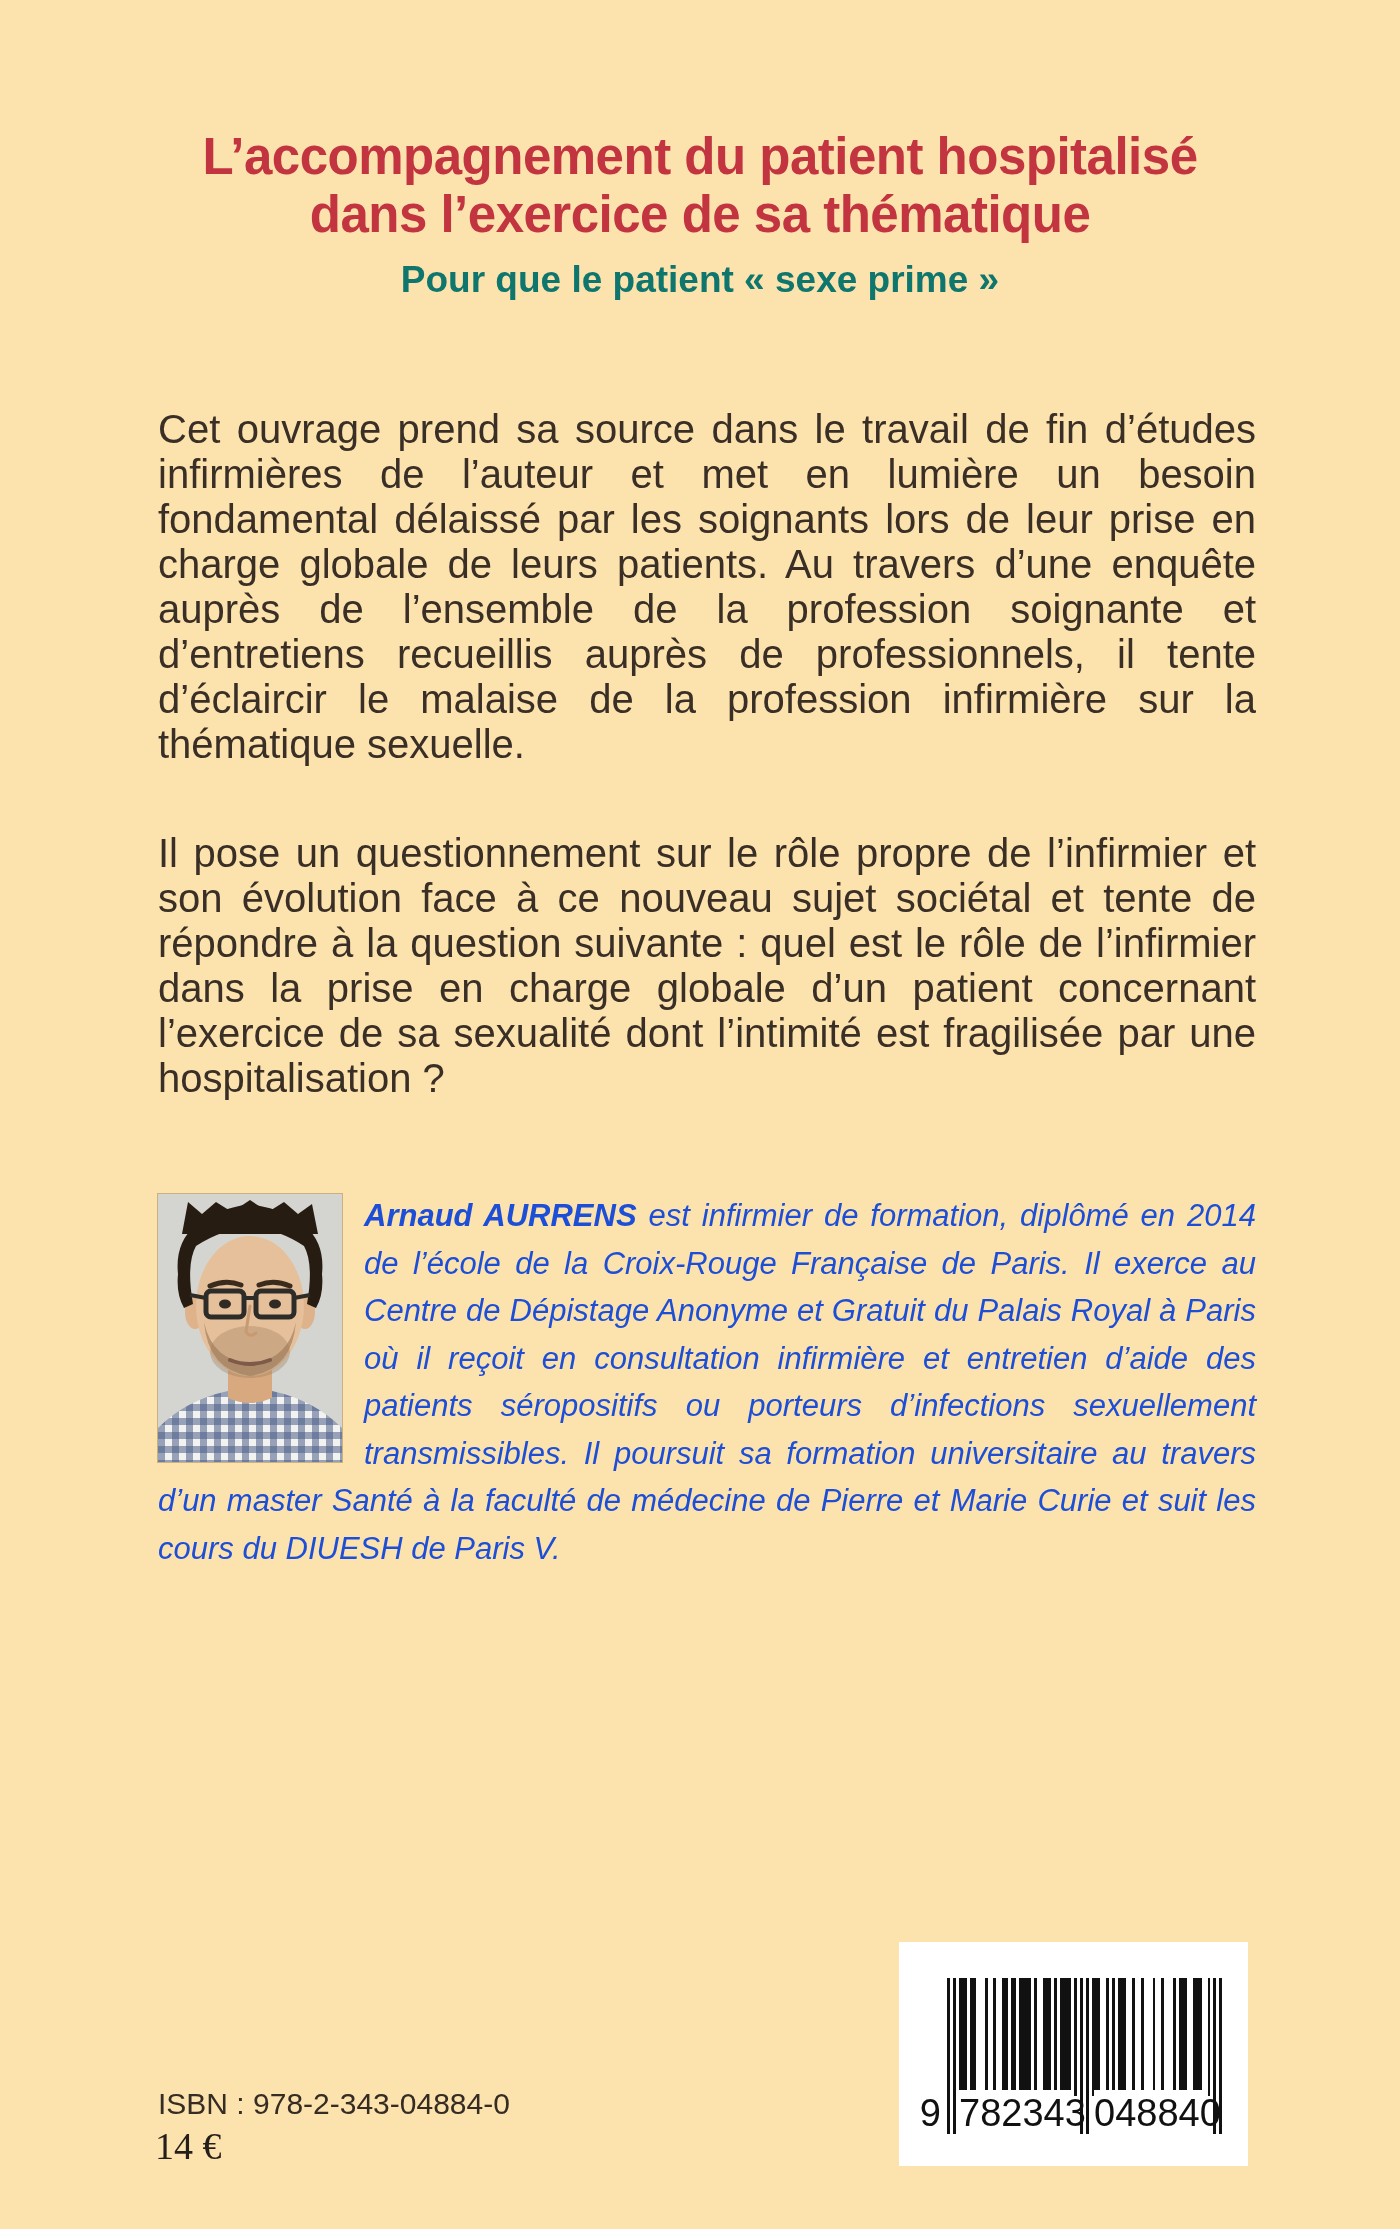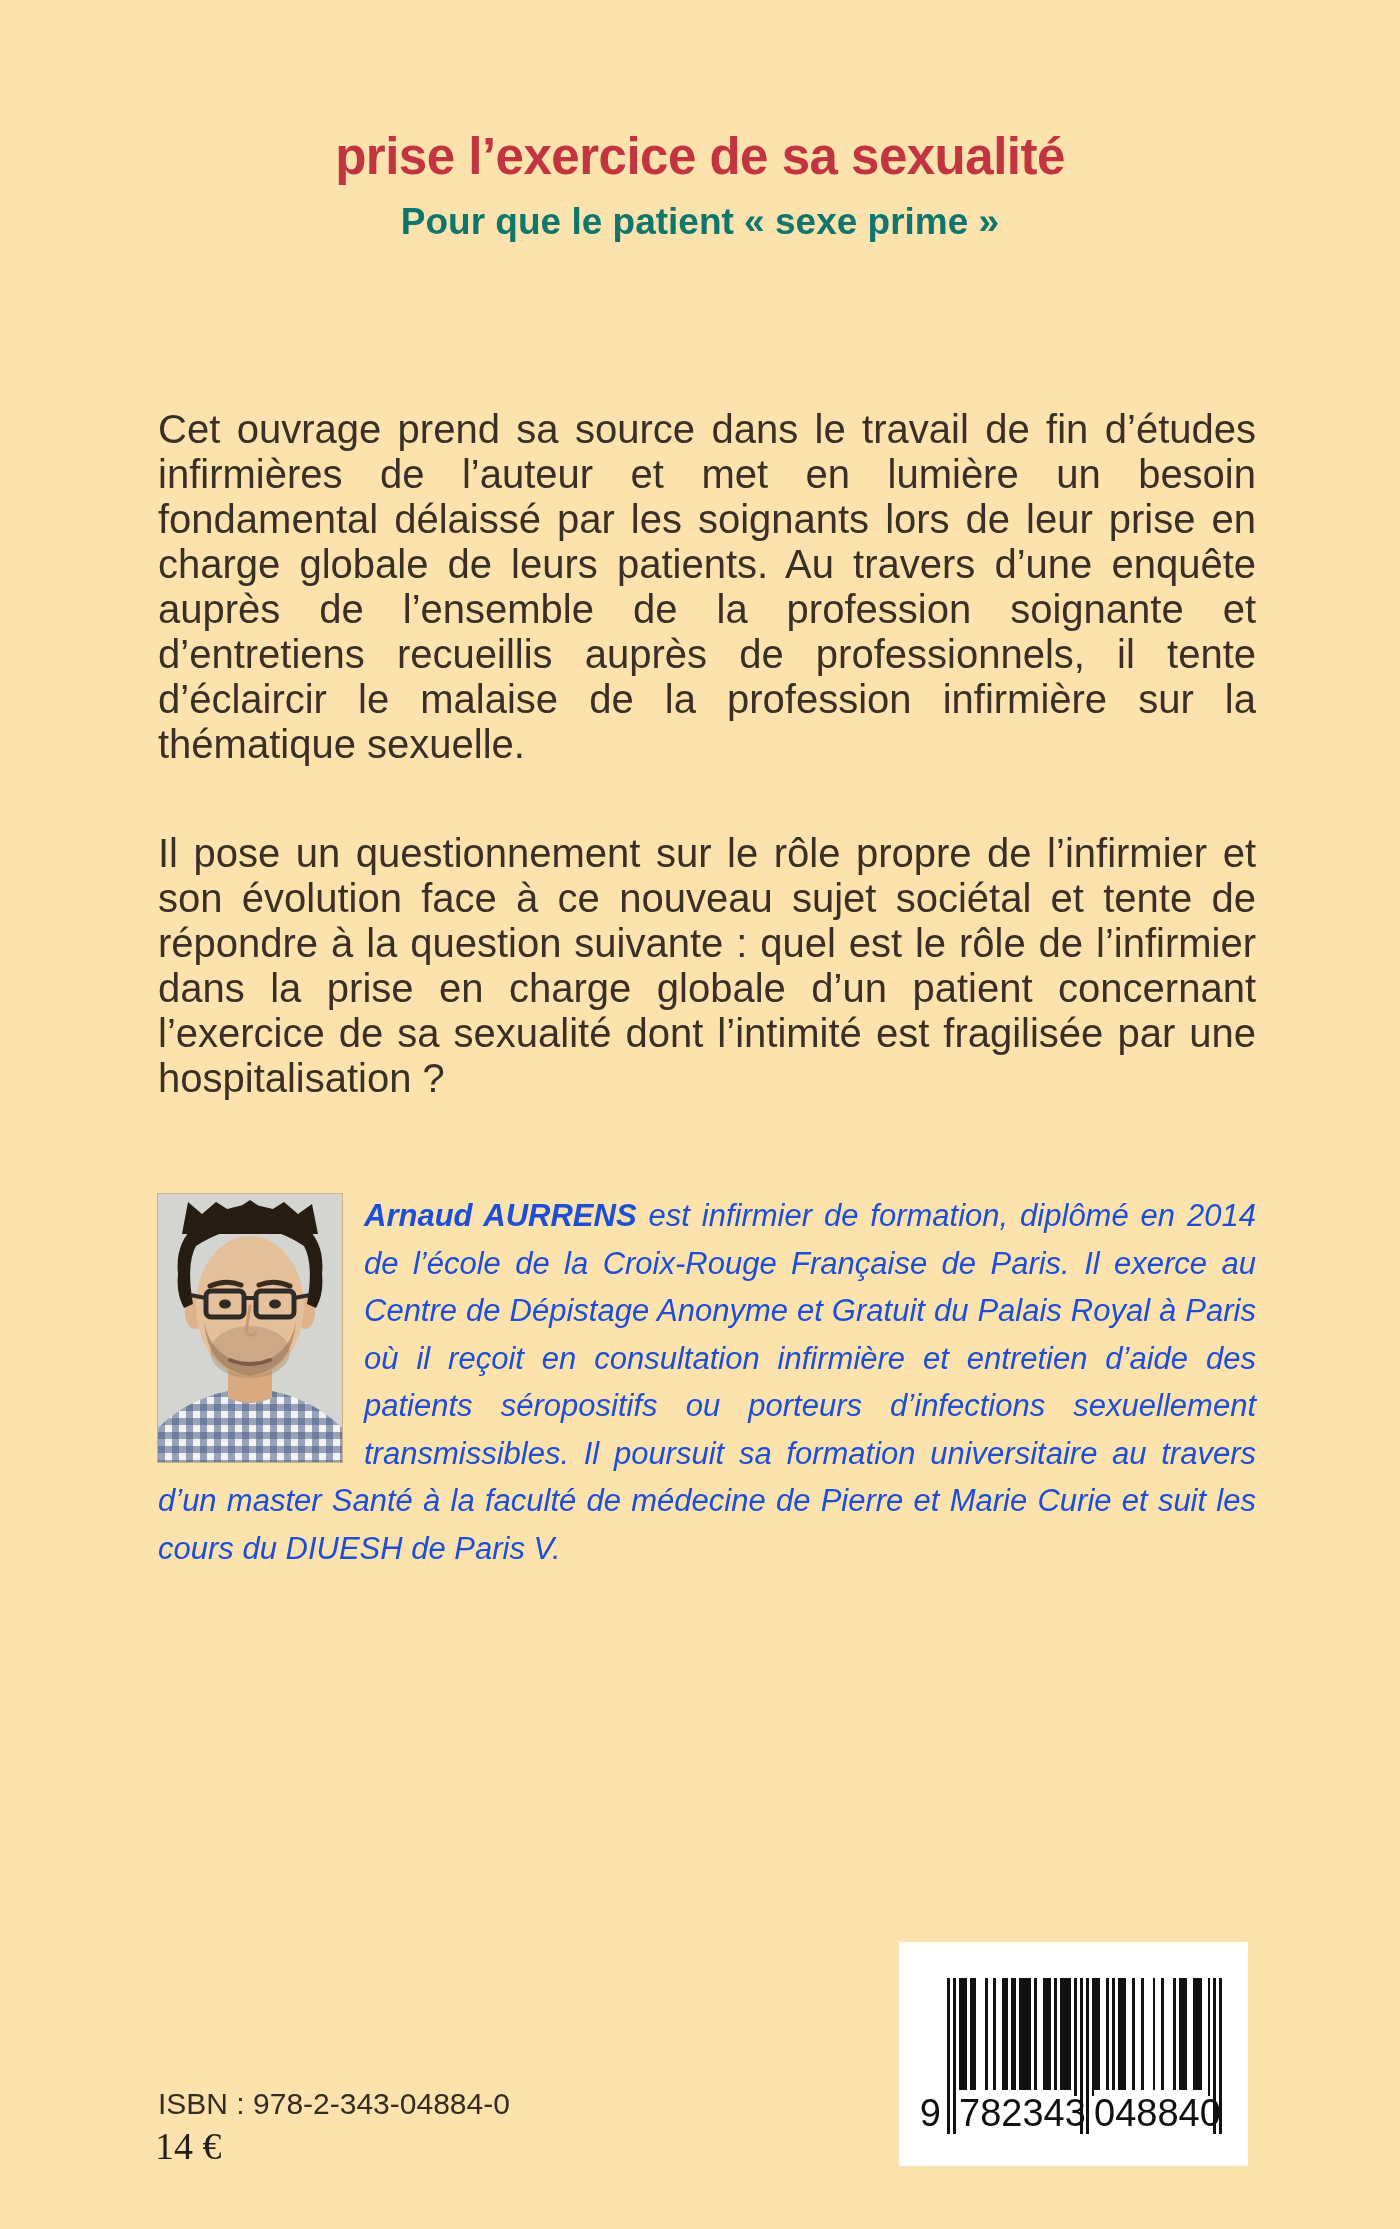--- a/index.html
+++ b/index.html
@@ -108,21 +108,22 @@
   .spread{display:flex; justify-content:space-between;}
   .spread i{font-style:normal;}
 </style>
 </head>
 <body>
 
 <div class="page">
 
   <header class="title-block">
     <h1>
-      <span class="title-line">prise l’exercice de sa sexualité</span>
+      <span class="title-line">L’accompagnement du patient hospitalisé</span>
+      <span class="title-line">dans l’exercice de sa thématique</span>
     </h1>
     <h2 class="subtitle">Pour que le patient « sexe prime »</h2>
   </header>
 
   <section class="synopsis">
     <p>Cet ouvrage prend sa source dans le travail de fin d’études infirmières de l’auteur et met en lumière un besoin fondamental délaissé par les soignants lors de leur prise en charge globale de leurs patients. Au travers d’une enquête auprès de l’ensemble de la profession soignante et d’entretiens recueillis auprès de professionnels, il tente d’éclaircir le malaise de la profession infirmière sur la thématique sexuelle.</p>
     <p>Il pose un questionnement sur le rôle propre de l’infirmier et son évolution face à ce nouveau sujet sociétal et tente de répondre à la question suivante : quel est le rôle de l’infirmier dans la prise en charge globale d’un patient concernant l’exercice de sa sexualité dont l’intimité est fragilisée par une hospitalisation ?</p>
   </section>
 
   <section class="bio">

